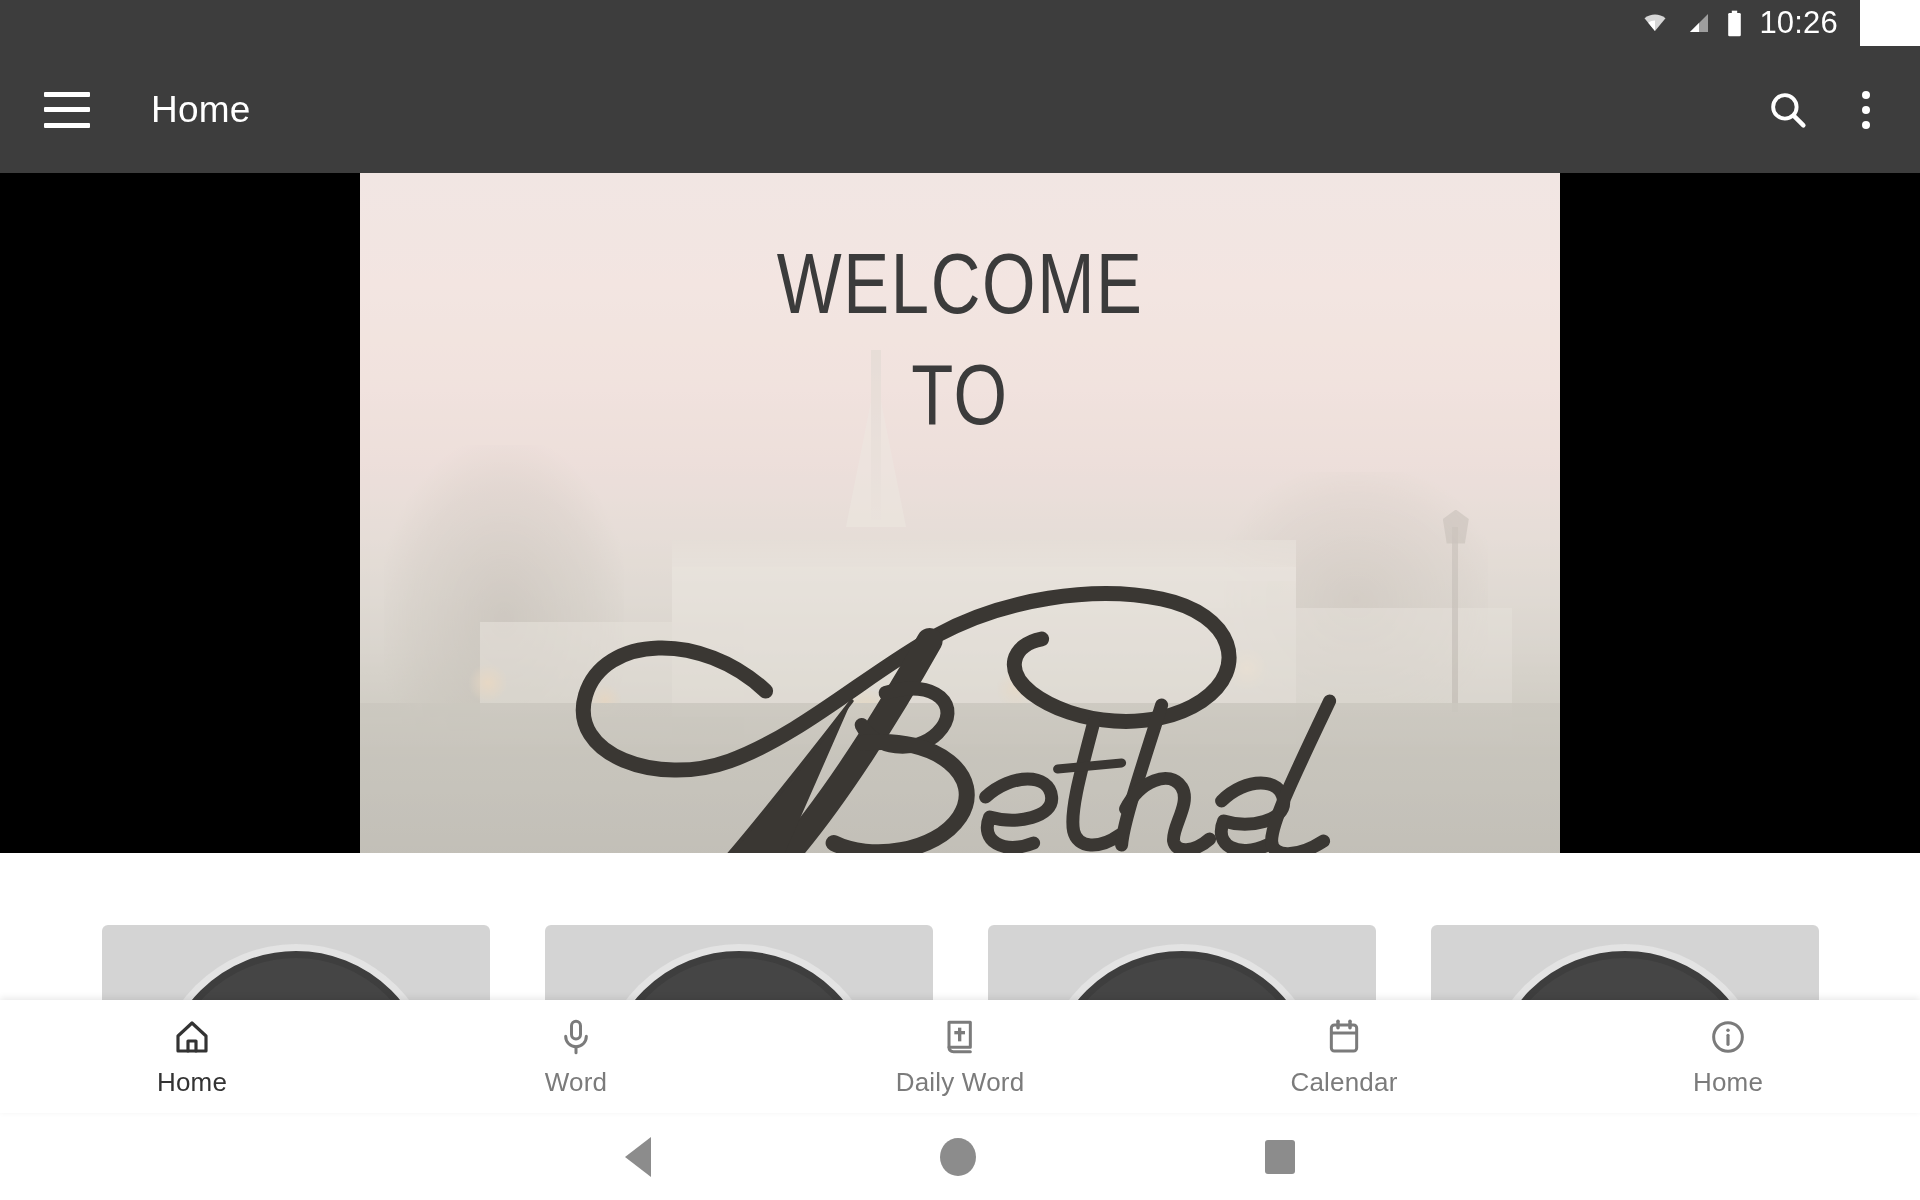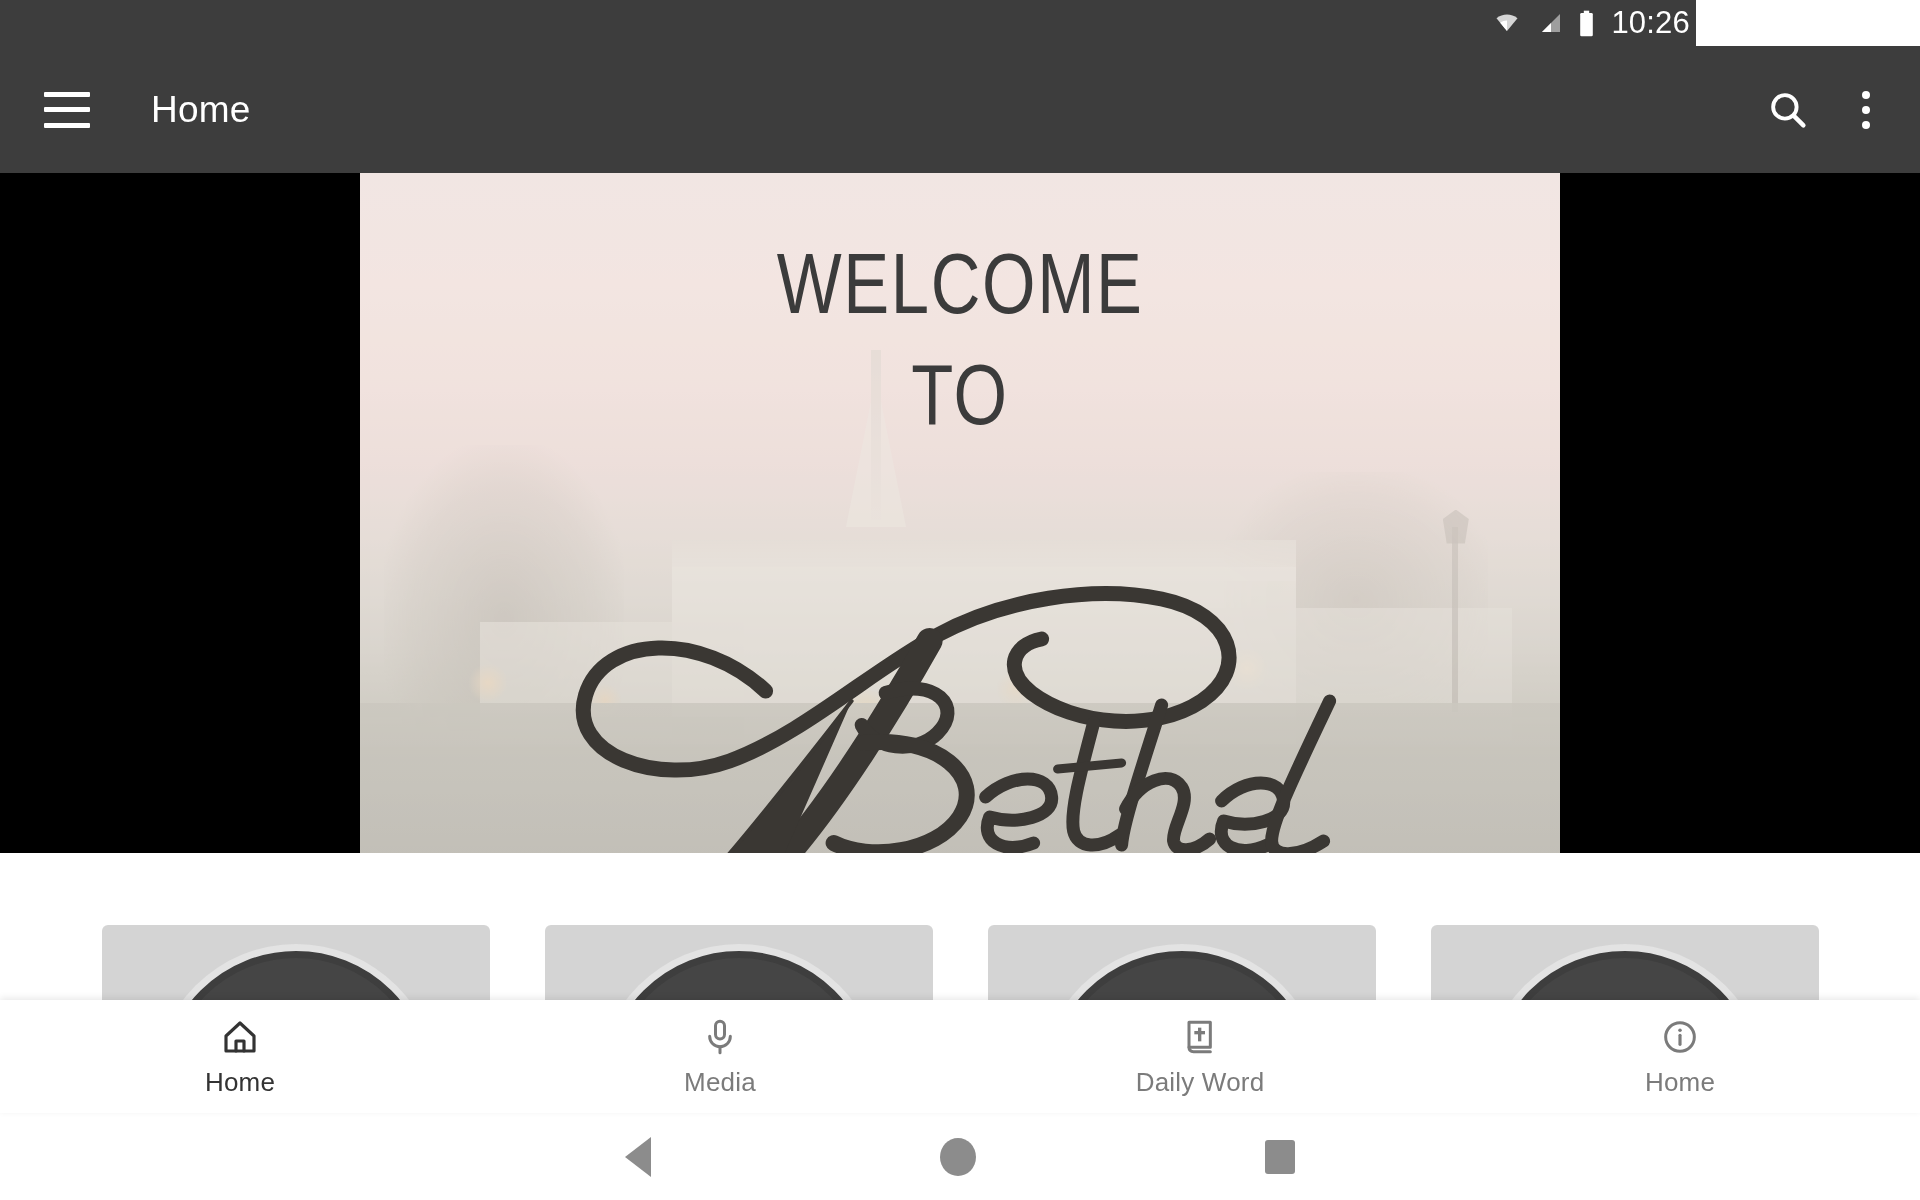--- a/index.html
+++ b/index.html
@@ -12,24 +12,24 @@
   }
   .device {
     position:relative;
     width:1920px; height:1200px;
     background:#ffffff;
   }
 
   
   .status-bar {
     position:absolute; left:0; top:0;
-    width:1696px; height:46px;
+    width:1860px; height:46px;
     background:#3d3d3d;
     display:flex; align-items:center; justify-content:flex-end;
-    padding-right:6px;
+    padding-right:22px;
   }
   .status-icons { display:flex; align-items:center; gap:14px; }
   .status-clock {
     color:#ffffff;
     font-size:31px;
     letter-spacing:0.2px;
     margin-left:16px;
     line-height:1;
     padding-bottom:2px;
   }
@@ -419,35 +419,46 @@
     </div>
 
     <div class="tab">
       <div class="tab-icon">
         <svg width="40" height="40" viewBox="0 0 24 24" fill="none" stroke="#7b7b7b" stroke-width="1.8" stroke-linecap="round">
           <rect x="9.3" y="2.6" width="5.4" height="10.6" rx="2.7"></rect>
           <path d="M5.8 11.6 C5.8 15.2 8.6 17.8 12 17.8 C15.4 17.8 18.2 15.2 18.2 11.6"></path>
           <line x1="12" y1="17.8" x2="12" y2="21.4"></line>
         </svg>
       </div>
-      <div class="tab-label">Media</div>
+      <div class="tab-label">Word</div>
     </div>
 
     <div class="tab">
       <div class="tab-icon">
         <svg width="40" height="40" viewBox="0 0 24 24" fill="none" stroke="#7b7b7b" stroke-width="1.8" stroke-linejoin="round">
           <path d="M5.4 3.2 L18.2 3.2 L18.2 18.2 L5.4 18.2 Z"></path>
           <path d="M5.4 18.2 C5.4 19.9 6.4 20.8 8.2 20.8 L18.2 20.8" stroke-linecap="round"></path>
           <line x1="11.8" y1="6.4" x2="11.8" y2="14.6" stroke-width="2"></line>
           <line x1="8.6" y1="9.4" x2="15" y2="9.4" stroke-width="2"></line>
         </svg>
       </div>
       <div class="tab-label">Daily Word</div>
     </div>
 
+    <div class="tab">
+      <div class="tab-icon">
+        <svg width="40" height="40" viewBox="0 0 24 24" fill="none" stroke="#7b7b7b" stroke-width="1.8" stroke-linejoin="round">
+          <rect x="4.4" y="4.8" width="15.2" height="15.6" rx="1.8"></rect>
+          <line x1="4.4" y1="9.6" x2="19.6" y2="9.6"></line>
+          <line x1="8.4" y1="2.6" x2="8.4" y2="6.4" stroke-linecap="round" stroke-width="2.1"></line>
+          <line x1="15.6" y1="2.6" x2="15.6" y2="6.4" stroke-linecap="round" stroke-width="2.1"></line>
+        </svg>
+      </div>
+      <div class="tab-label">Calendar</div>
+    </div>
 
     <div class="tab">
       <div class="tab-icon">
         <svg width="40" height="40" viewBox="0 0 24 24" fill="none" stroke="#7b7b7b" stroke-width="1.8" stroke-linecap="round">
           <circle cx="12" cy="12" r="8.6"></circle>
           <circle cx="12" cy="7.9" r="1.05" fill="#7b7b7b" stroke="none"></circle>
           <line x1="12" y1="11" x2="12" y2="16.4" stroke-width="1.9"></line>
         </svg>
       </div>
       <div class="tab-label">Home</div>

